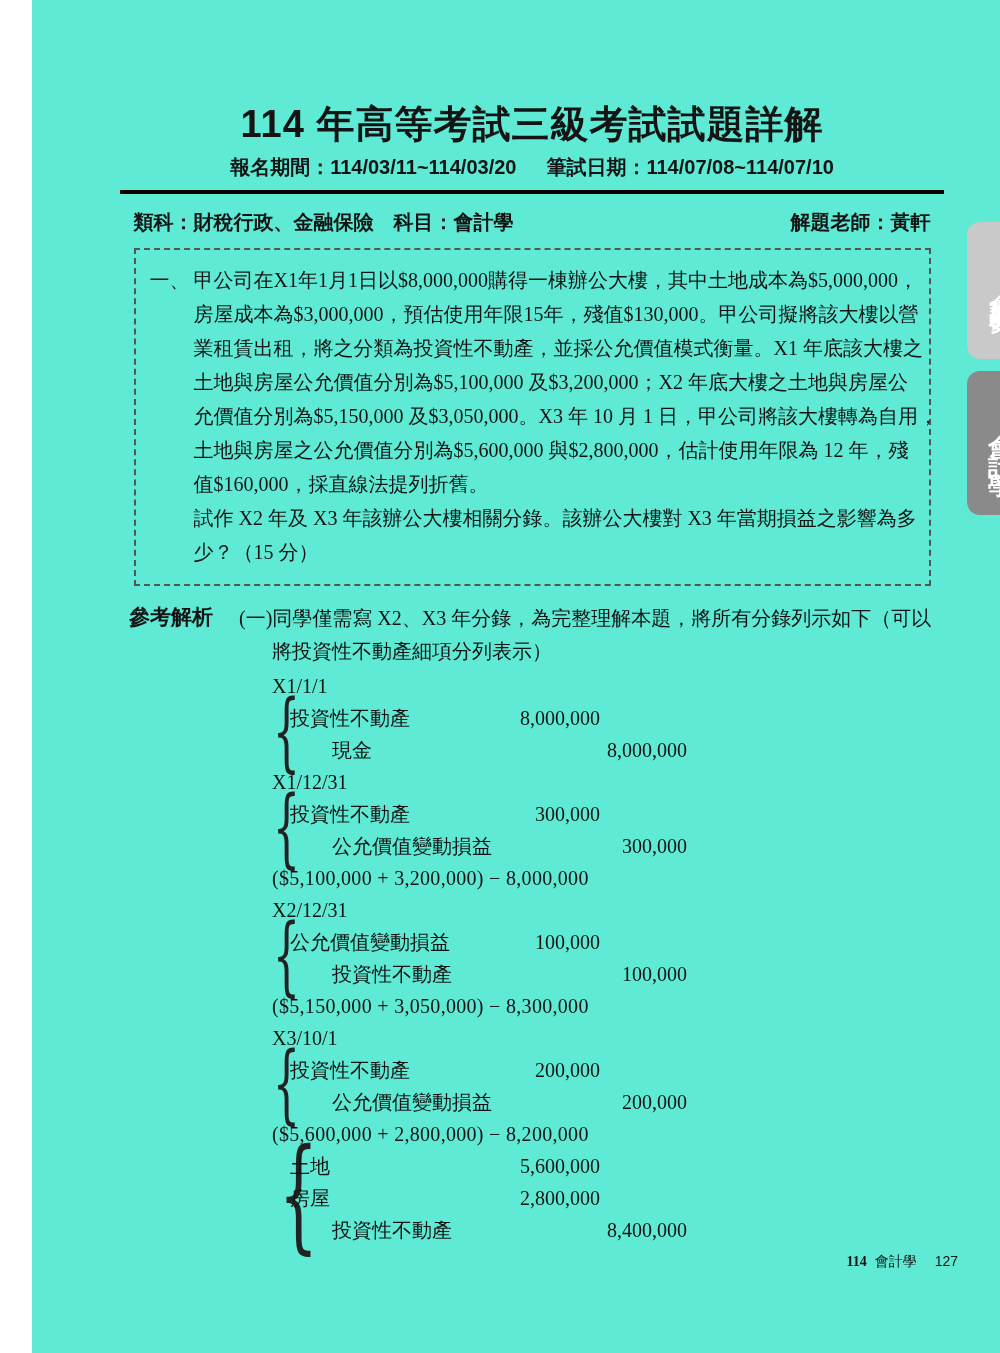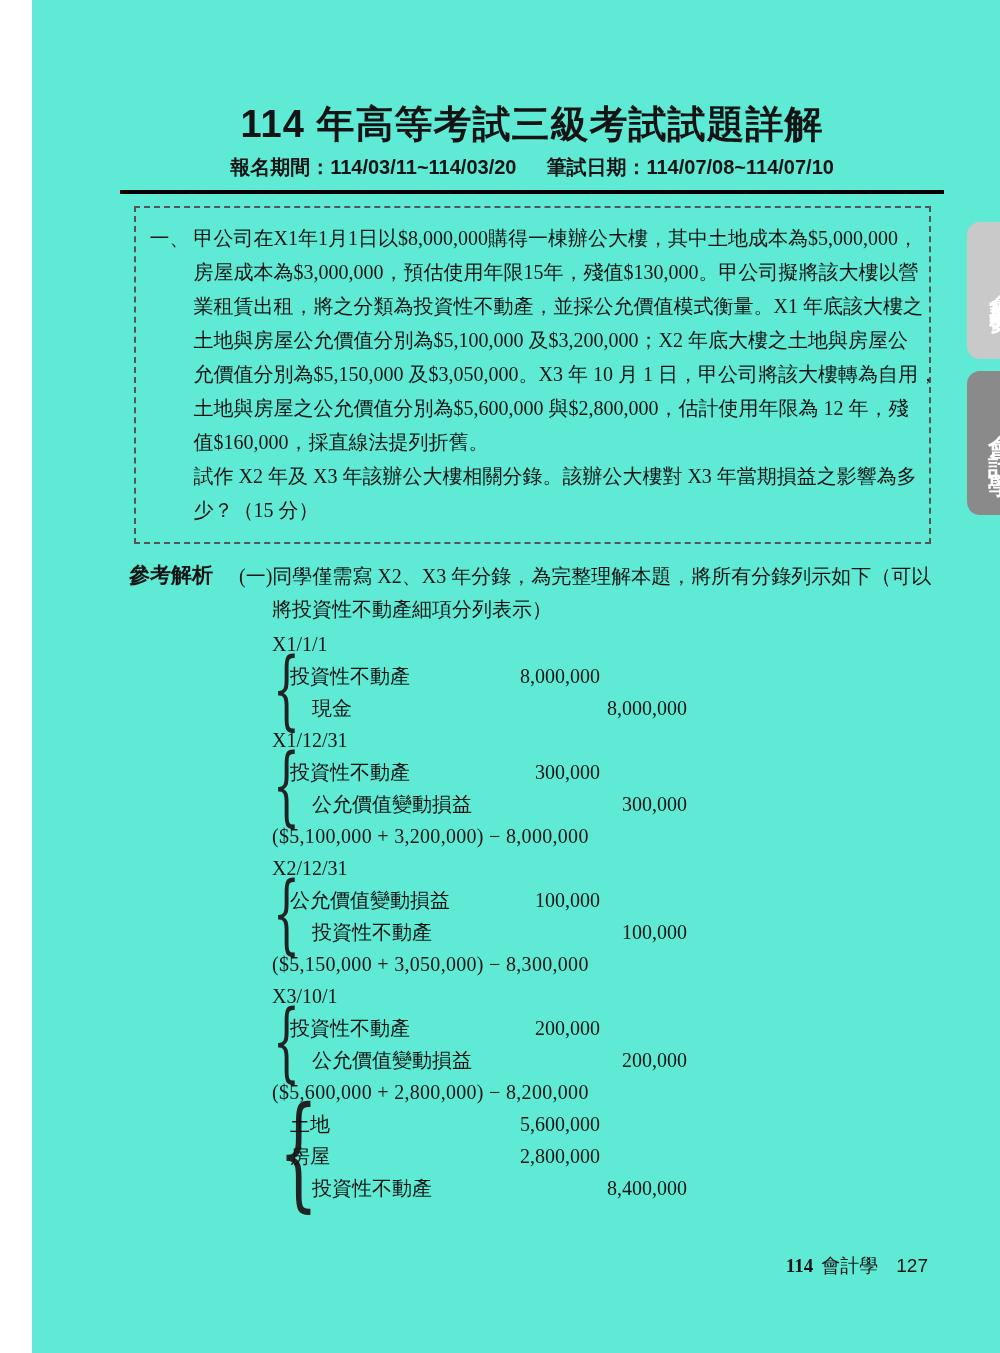--- a/index.html
+++ b/index.html
@@ -38,21 +38,21 @@
     flex:none; width:92px; font-family:"Liberation Sans","DejaVu Sans",sans-serif;
     font-weight:700; font-size:21px; line-height:30px;
   }
   .solution-content { margin-left:18px; font-size:20px; line-height:33px; width:720px; }
   .intro-line2 { padding-left:33px; }
   .journal { margin-left:33px; margin-top:2px; width:440px; }
   .jdate { height:32px; line-height:32px; font-size:20px; }
   .jbody { position:relative; padding-left:18px; }
   .jline { position:relative; height:32px; line-height:32px; white-space:nowrap; }
   .acct { font-size:20px; }
-  .acct.cr { padding-left:22px; }
+  .acct.cr { padding-left:42px; }
   .amt { position:absolute; top:0; font-size:20px;padding-left:8px; }
   .amt.debit  { left:0; width:302px; text-align:right; }
   .amt.credit { left:0; width:389px; text-align:right; }
   .brace {
     position:absolute; left:-13px; top:50%;
     transform:translateY(-53%) scaleX(0.5);
     transform-origin:center; font-family:"DejaVu Serif",serif;
     font-size:86px; font-weight:400; line-height:1; color:#222;
   }
   .brace.b3 { font-size:124px; }
@@ -61,39 +61,43 @@
   .tab {
     position:absolute; left:935px; width:66px; color:#fff;
     border-radius:13px 0 0 13px;
     writing-mode:vertical-rl; text-orientation:upright;
     display:flex; align-items:center; justify-content:center;
     font-family:"Liberation Sans","DejaVu Sans",sans-serif; font-weight:600;
   }
   .tab-overview { top:222px; height:137px; font-size:21px; letter-spacing:5px; }
   .tab-main     { top:371px; height:144px; font-size:24px; letter-spacing:19px; }
   
-  .footer { position:absolute; top:1253px; right:104px; font-size:19px; white-space:nowrap; }
+  .footer { position:absolute; top:1253px; right:74px; font-size:14px; white-space:nowrap; }
   .footer .year { font-family:"Liberation Serif",serif; font-weight:700; margin-right:8px; }
   .footer .subject { font-family:"Liberation Sans",sans-serif; }
   .footer .pageno { font-family:"Liberation Sans",sans-serif; margin-left:18px; }
 </style>
 </head>
 <body>
 
 <div class="page">
 
   <div class="title">114 年高等考試三級考試試題詳解</div>
 
   <div class="subline">
     <span>報名期間：114/03/11~114/03/20</span>
     <span>筆試日期：114/07/08~114/07/10</span>
   </div>
 
   <hr class="rule">
 
+  <div class="meta">
+    <span>類科：財稅行政、金融保險　科目：會計學</span>
+    <span>解題老師：黃軒</span>
+  </div>
 
   <div class="problem-box">
     <div class="problem-marker">一、</div>
     <div class="problem-text">
         <div class="pline">甲公司在X1年1月1日以$8,000,000購得一棟辦公大樓，其中土地成本為$5,000,000，</div>
         <div class="pline">房屋成本為$3,000,000，預估使用年限15年，殘值$130,000。甲公司擬將該大樓以營</div>
         <div class="pline">業租賃出租，將之分類為投資性不動產，並採公允價值模式衡量。X1 年底該大樓之</div>
         <div class="pline">土地與房屋公允價值分別為$5,100,000 及$3,200,000；X2 年底大樓之土地與房屋公</div>
         <div class="pline">允價值分別為$5,150,000 及$3,050,000。X3 年 10 月 1 日，甲公司將該大樓轉為自用，</div>
         <div class="pline">土地與房屋之公允價值分別為$5,600,000 與$2,800,000，估計使用年限為 12 年，殘</div>

